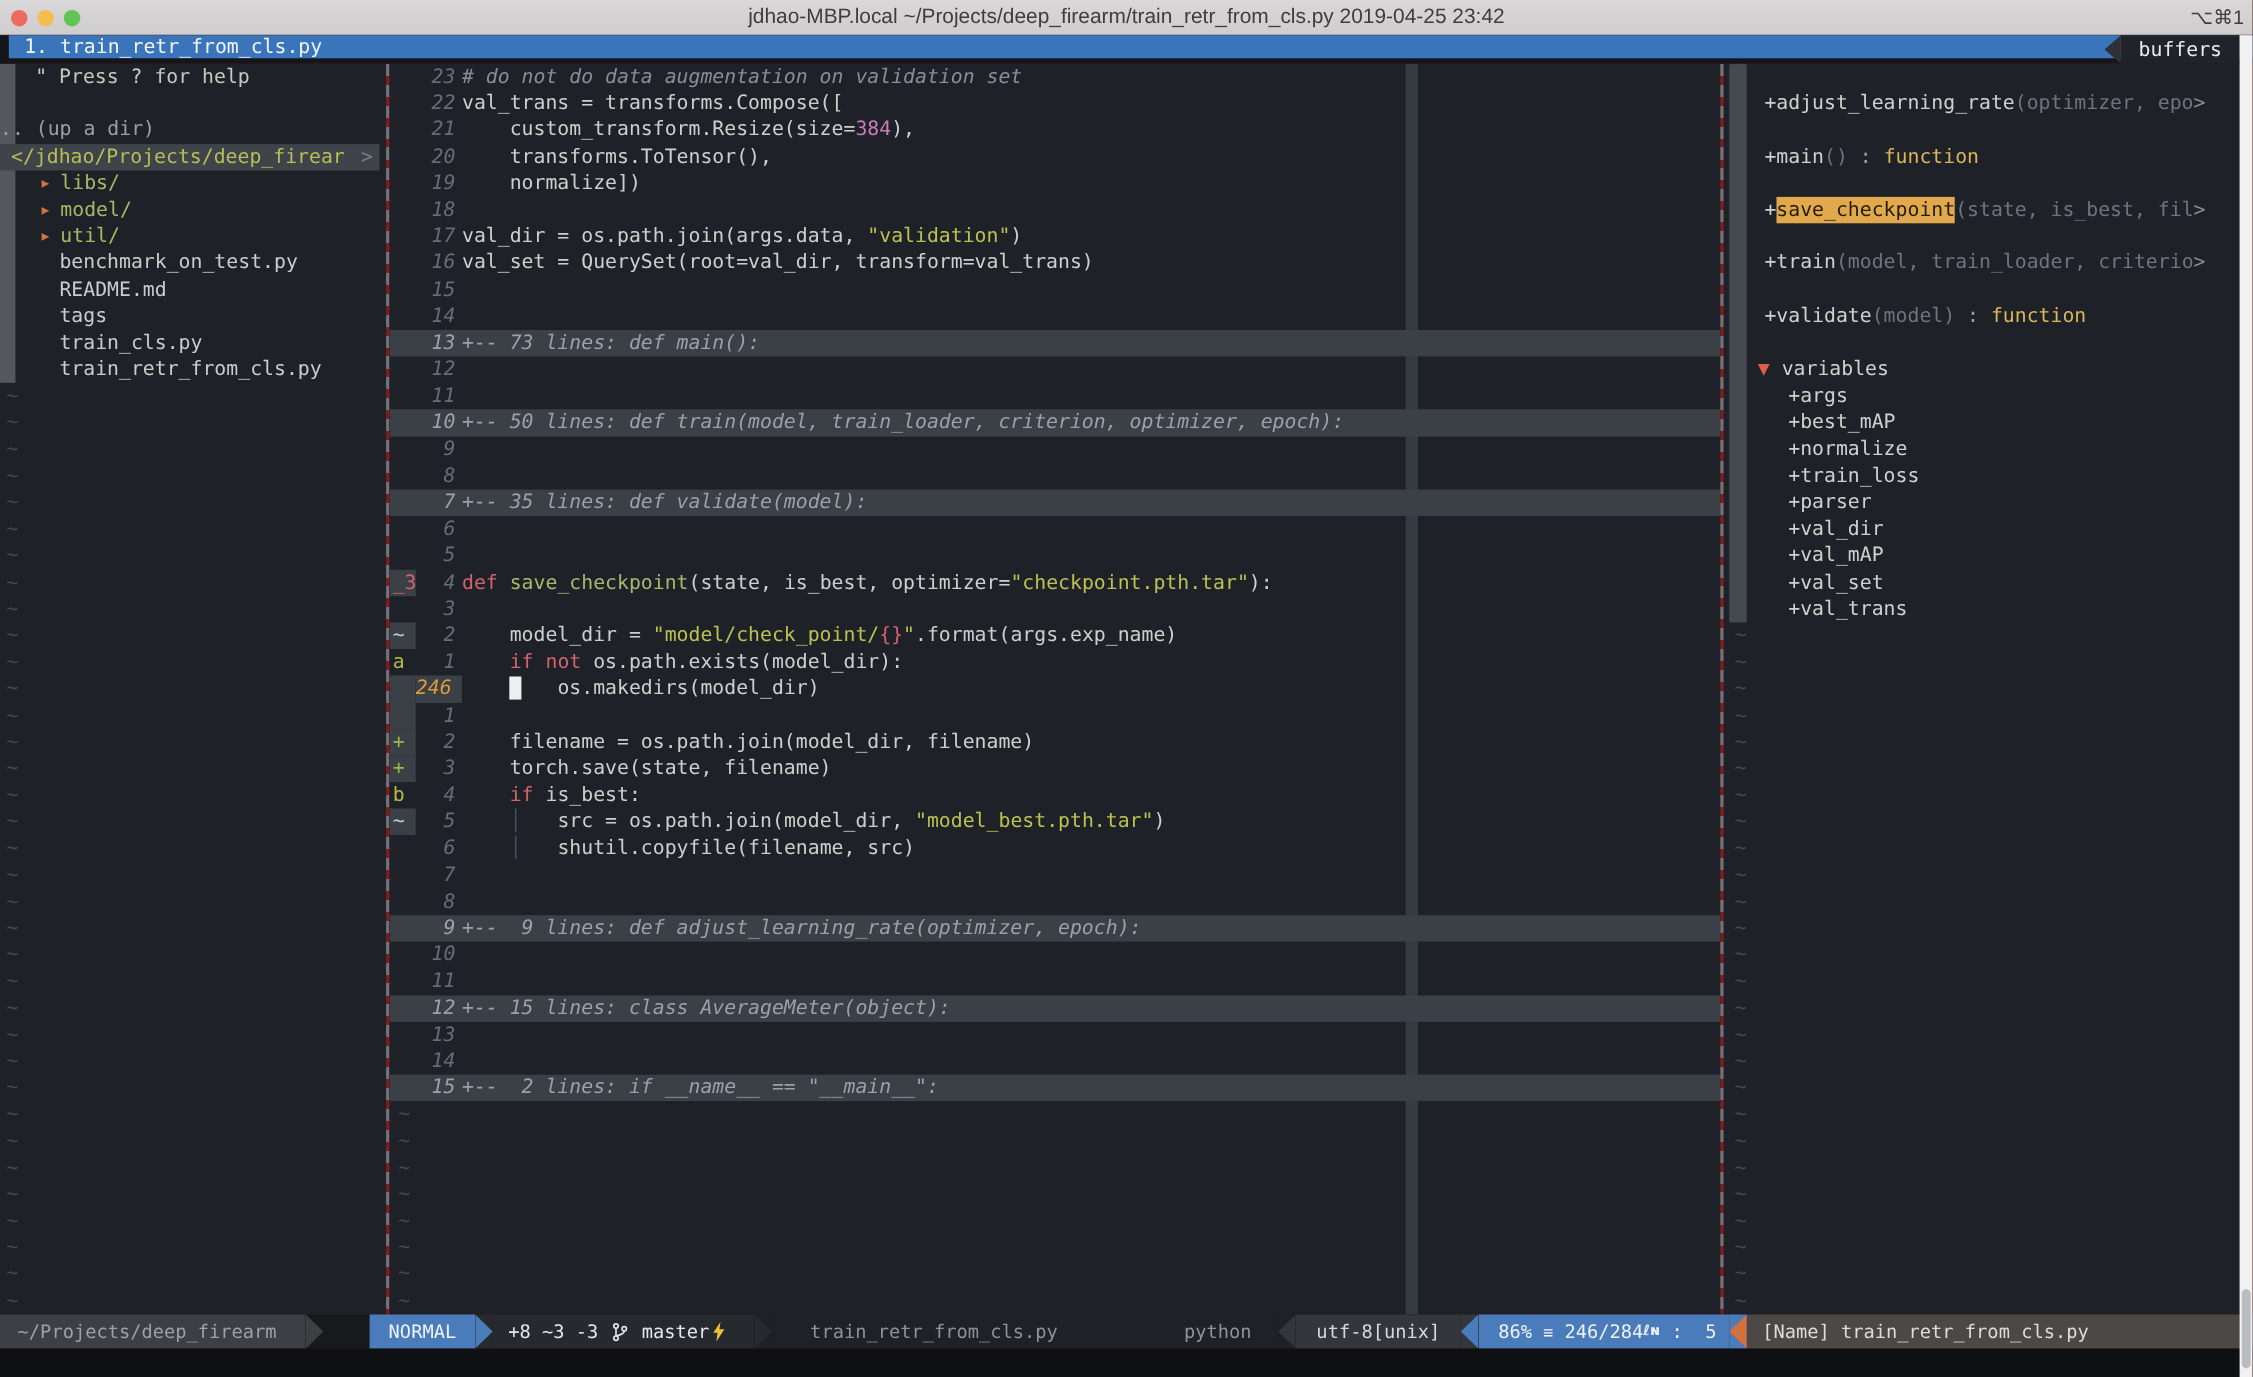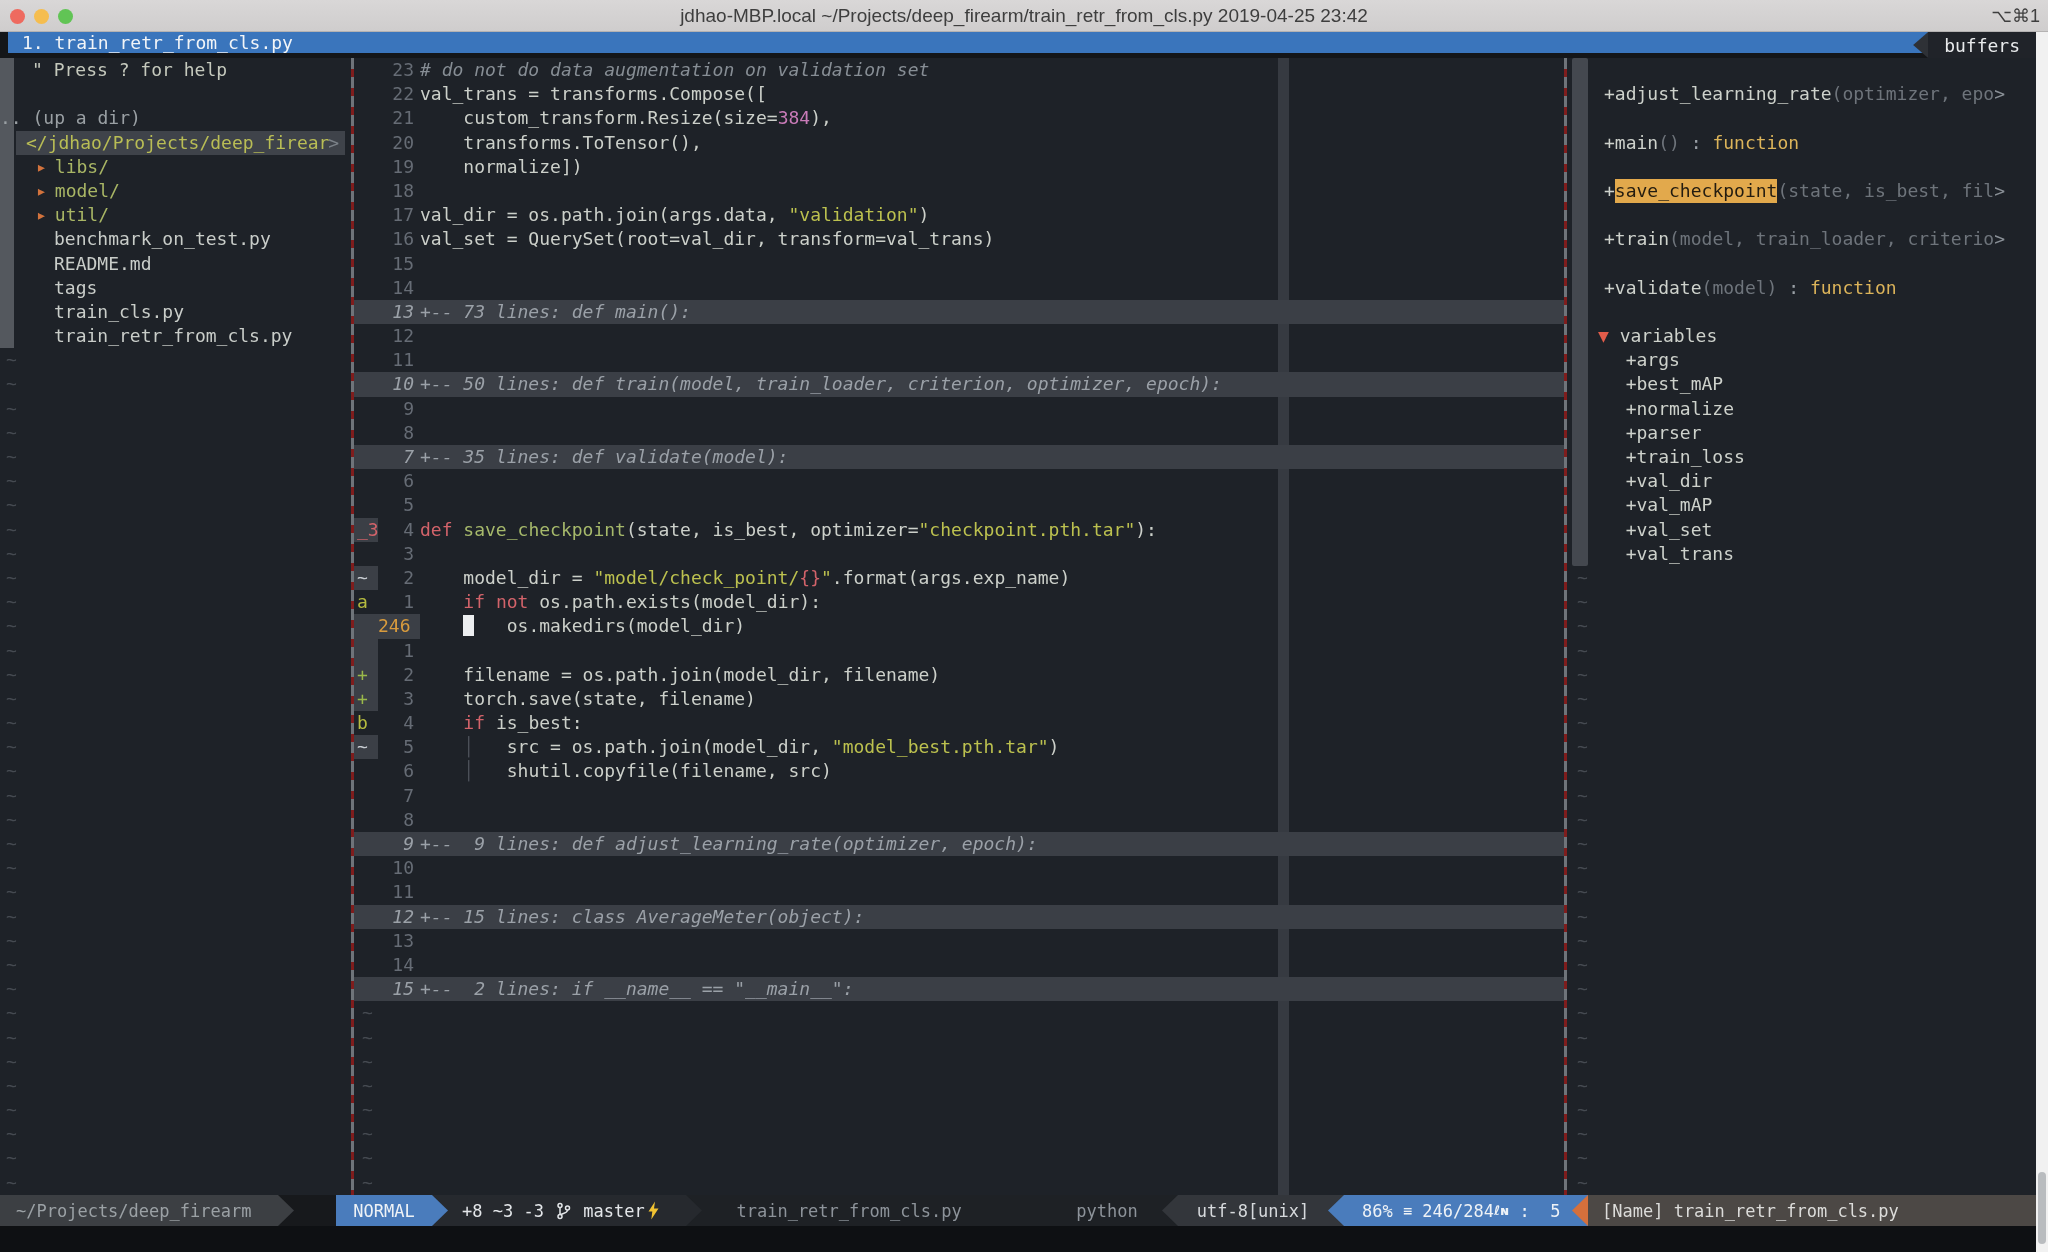--- a/index.html
+++ b/index.html
@@ -37,34 +37,34 @@
     background:repeating-linear-gradient(180deg,#6f747a 0 11px, transparent 11px 19px); }
   #vsep1 { left:351px; } #vsep2 { left:1564px; }
 
   .row { height:24.19px; line-height:24.19px; white-space:pre; font-size:18px; color:#ccd0ca;
          display:flex; align-items:stretch; position:relative; }
 
   
   .nt-thumb { position:absolute; left:0; top:0; width:14px; height:290px; background:#54585e; }
   .nt-help { padding-left:32px; color:#c5c9bd; }
   .nt-plain { color:#9aa0a4; }
-  .nt-root { margin-left:16px; margin-right:6px; background:#3f434a; color:#b9bd55; padding-left:10px; flex:none; display:block; }
+  .nt-root { margin-right:6px; background:#3f434a; color:#b9bd55; padding-left:10px; flex:none; display:block; }
   .nt-root .trunc { position:absolute; right:6px; color:#7b8188; }
   .nt-dir { padding-left:36px; color:#a9b665; }
   .nt-dir .arr { color:#d2733d; padding-right:8px; }
   .nt-file { padding-left:54px; color:#c9cdc9; }
   .tilde { color:#454a51; }
   .nt-tilde { padding-left:6px; }
 
   
   .colorcolumn { position:absolute; left:924px; top:0; width:11px; height:1137px; background:#363a41; }
   .coderows { position:relative; }
   .sign { width:24px; flex:none; padding-left:3px; }
   .signbg { background:#3b3f46; }
-  .lncol { width:36px; flex:none; text-align:right; color:#666c75; margin-right:6px; }
+  .lncol { width:36px; flex:none; text-align:right; color:#666c75; margin-right:6px;font-style:italic; }
   .curnum { text-align:left; color:#d89b3d; background:#3b3f46; margin-right:0; padding-right:6px; width:42px; }
   .row.foldrow { background:#3b3f46; }
   .row.foldrow .lncol { color:#9ba1a8; font-style:italic; }
   .codetext { flex:1; }
   .ct-tilde { padding-left:8px; }
   .d { color:#ccd0ca; } .c { color:#878e95; font-style:italic; }
   .k { color:#d2636a; } .f { color:#a6b96b; } .s { color:#bcc14f; }
   .num { color:#c97bb8; } .g { color:#4b5058; }
   .fold { color:#9ba1a8; font-style:italic; }
   .cur { background:#eceef0; color:#1e2228; }
@@ -241,22 +241,22 @@
         <div class="row tb-entry"><span class="w">+</span><span class="hl">save_checkpoint</span><span class="dim">(state, is_best, fil</span><span class="tr">&gt;</span></div>
         <div class="row tb-entry"></div>
         <div class="row tb-entry"><span class="w">+train</span><span class="dim">(model, train_loader, criterio</span><span class="tr">&gt;</span></div>
         <div class="row tb-entry"></div>
         <div class="row tb-entry"><span class="w">+validate</span><span class="dim">(model)</span><span class="mid"> : </span><span class="fn">function</span></div>
         <div class="row tb-entry"></div>
         <div class="row tb-tri-row"><span class="tri">▼</span><span class="w"> variables</span></div>
         <div class="row tb-entry"><span class="w">  +args</span></div>
         <div class="row tb-entry"><span class="w">  +best_mAP</span></div>
         <div class="row tb-entry"><span class="w">  +normalize</span></div>
+        <div class="row tb-entry"><span class="w">  +train_loss</span></div>
         <div class="row tb-entry"><span class="w">  +parser</span></div>
-        <div class="row tb-entry"><span class="w">  +train_loss</span></div>
         <div class="row tb-entry"><span class="w">  +val_dir</span></div>
         <div class="row tb-entry"><span class="w">  +val_mAP</span></div>
         <div class="row tb-entry"><span class="w">  +val_set</span></div>
         <div class="row tb-entry"><span class="w">  +val_trans</span></div>
         <div class="row tb-tilde"><span class="tilde">~</span></div>
         <div class="row tb-tilde"><span class="tilde">~</span></div>
         <div class="row tb-tilde"><span class="tilde">~</span></div>
         <div class="row tb-tilde"><span class="tilde">~</span></div>
         <div class="row tb-tilde"><span class="tilde">~</span></div>
         <div class="row tb-tilde"><span class="tilde">~</span></div>

